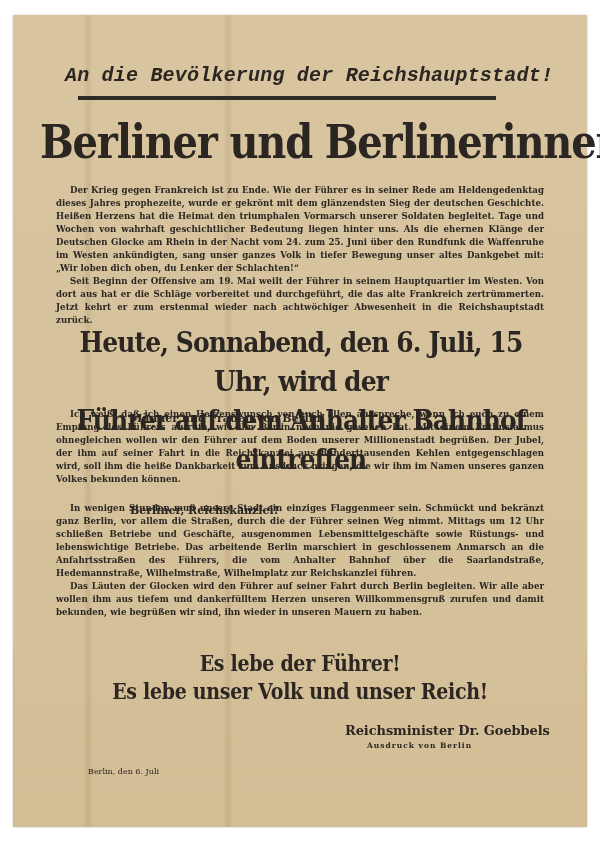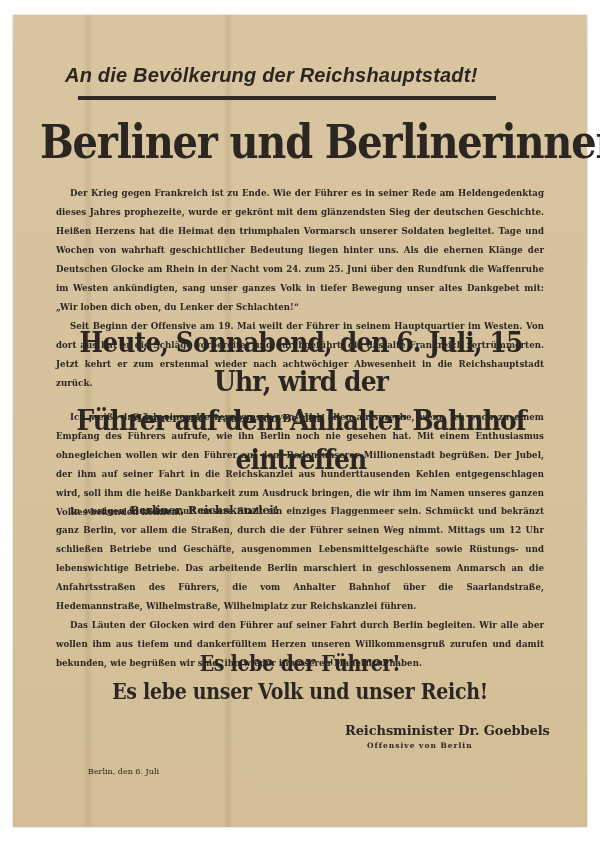--- a/index.html
+++ b/index.html
@@ -11,33 +11,33 @@
       position: absolute; left: 13px; top: 15px; width: 574px; height: 812px;
       background: linear-gradient(180deg, #d9c6a1 0%, #d6c39d 40%, #d3be96 100%);
       box-shadow: 0 0 2px rgba(0,0,0,0.25);
     }
     .fold {
       position: absolute; top: 0; bottom: 0; width: 10px;
       background: linear-gradient(90deg, rgba(0,0,0,0) 0%, rgba(120,90,50,0.14) 50%, rgba(0,0,0,0) 100%);
     }
     .ink { color: #2b2622; }
     .title {
-      position: absolute; left: 65px; width: 432px; top: 64px; text-align: left;
-      font-family: Liberation Sans, sans-serif; font-weight: bold; font-style: italic; font-size: 20px;
+      position: absolute; left: 65px; width: 432px; top: 64px; text-align: center;
+      font-family: Liberation Mono, monospace; font-weight: bold; font-style: italic; font-size: 20px;
       letter-spacing: 0.2px; white-space: nowrap;
     }
     .title-rule { position: absolute; left: 78px; top: 96px; width: 418px; height: 4px; background: #2e2a26; }
     .headline {
       position: absolute; left: 40px; width: 500px; top: 118px; text-align: center;
       font-family: "DejaVu Serif", serif; font-weight: bold; font-size: 40px; letter-spacing: -1.2px;
       transform: scaleY(1.15); white-space: nowrap;
     }
     .para {
       position: absolute; left: 56px; width: 488px;
-      font-family: "DejaVu Serif", serif; font-weight: bold; font-size: 8.6px; line-height: 19px;
+      font-family: "DejaVu Serif", serif; font-weight: bold; font-size: 8.6px; line-height: 13px;
       text-align: justify; text-indent: 14px; letter-spacing: 0.05px;
     }
     .para p { margin: 0; }
     .announce {
       position: absolute; left: 56px; width: 490px; top: 323px; text-align: center;
       font-family: "DejaVu Serif", serif; font-weight: bold; font-size: 25px; line-height: 34px;
       letter-spacing: -0.9px; transform: scaleY(1.15); transform-origin: top center;
     }
     .sub {
       position: absolute; font-family: "DejaVu Serif", serif; font-weight: bold; font-size: 11px; margin-top: 20px;
@@ -83,13 +83,13 @@
 <div class="para ink" style="top:502px">
   <p>In wenigen Stunden muß unsere Stadt ein einziges Flaggenmeer sein. Schmückt und bekränzt ganz Berlin, vor allem die Straßen, durch die der Führer seinen Weg nimmt. Mittags um 12 Uhr schließen Betriebe und Geschäfte, ausgenommen Lebensmittelgeschäfte sowie Rüstungs- und lebenswichtige Betriebe. Das arbeitende Berlin marschiert in geschlossenem Anmarsch an die Anfahrtsstraßen des Führers, die vom Anhalter Bahnhof über die Saarlandstraße, Hedemannstraße, Wilhelmstraße, Wilhelmplatz zur Reichskanzlei führen.</p>
   <p>Das Läuten der Glocken wird den Führer auf seiner Fahrt durch Berlin begleiten. Wir alle aber wollen ihm aus tiefem und dankerfülltem Herzen unseren Willkommensgruß zurufen und damit bekunden, wie begrüßen wir sind, ihn wieder in unseren Mauern zu haben.</p>
 </div>
 
 <div class="cheer ink" style="top:652px">Es lebe der Führer!</div>
 <div class="cheer ink" style="top:680px">Es lebe unser Volk und unser Reich!</div>
 
 <div class="place-date ink">Berlin, den 6. Juli</div>
 <div class="signer ink">Reichsminister Dr. Goebbels</div>
-<div class="signer-role ink">Offensive von Berlin</div>
+<div class="signer-role ink">Ausdruck von Berlin</div>
 
 </body></html>

